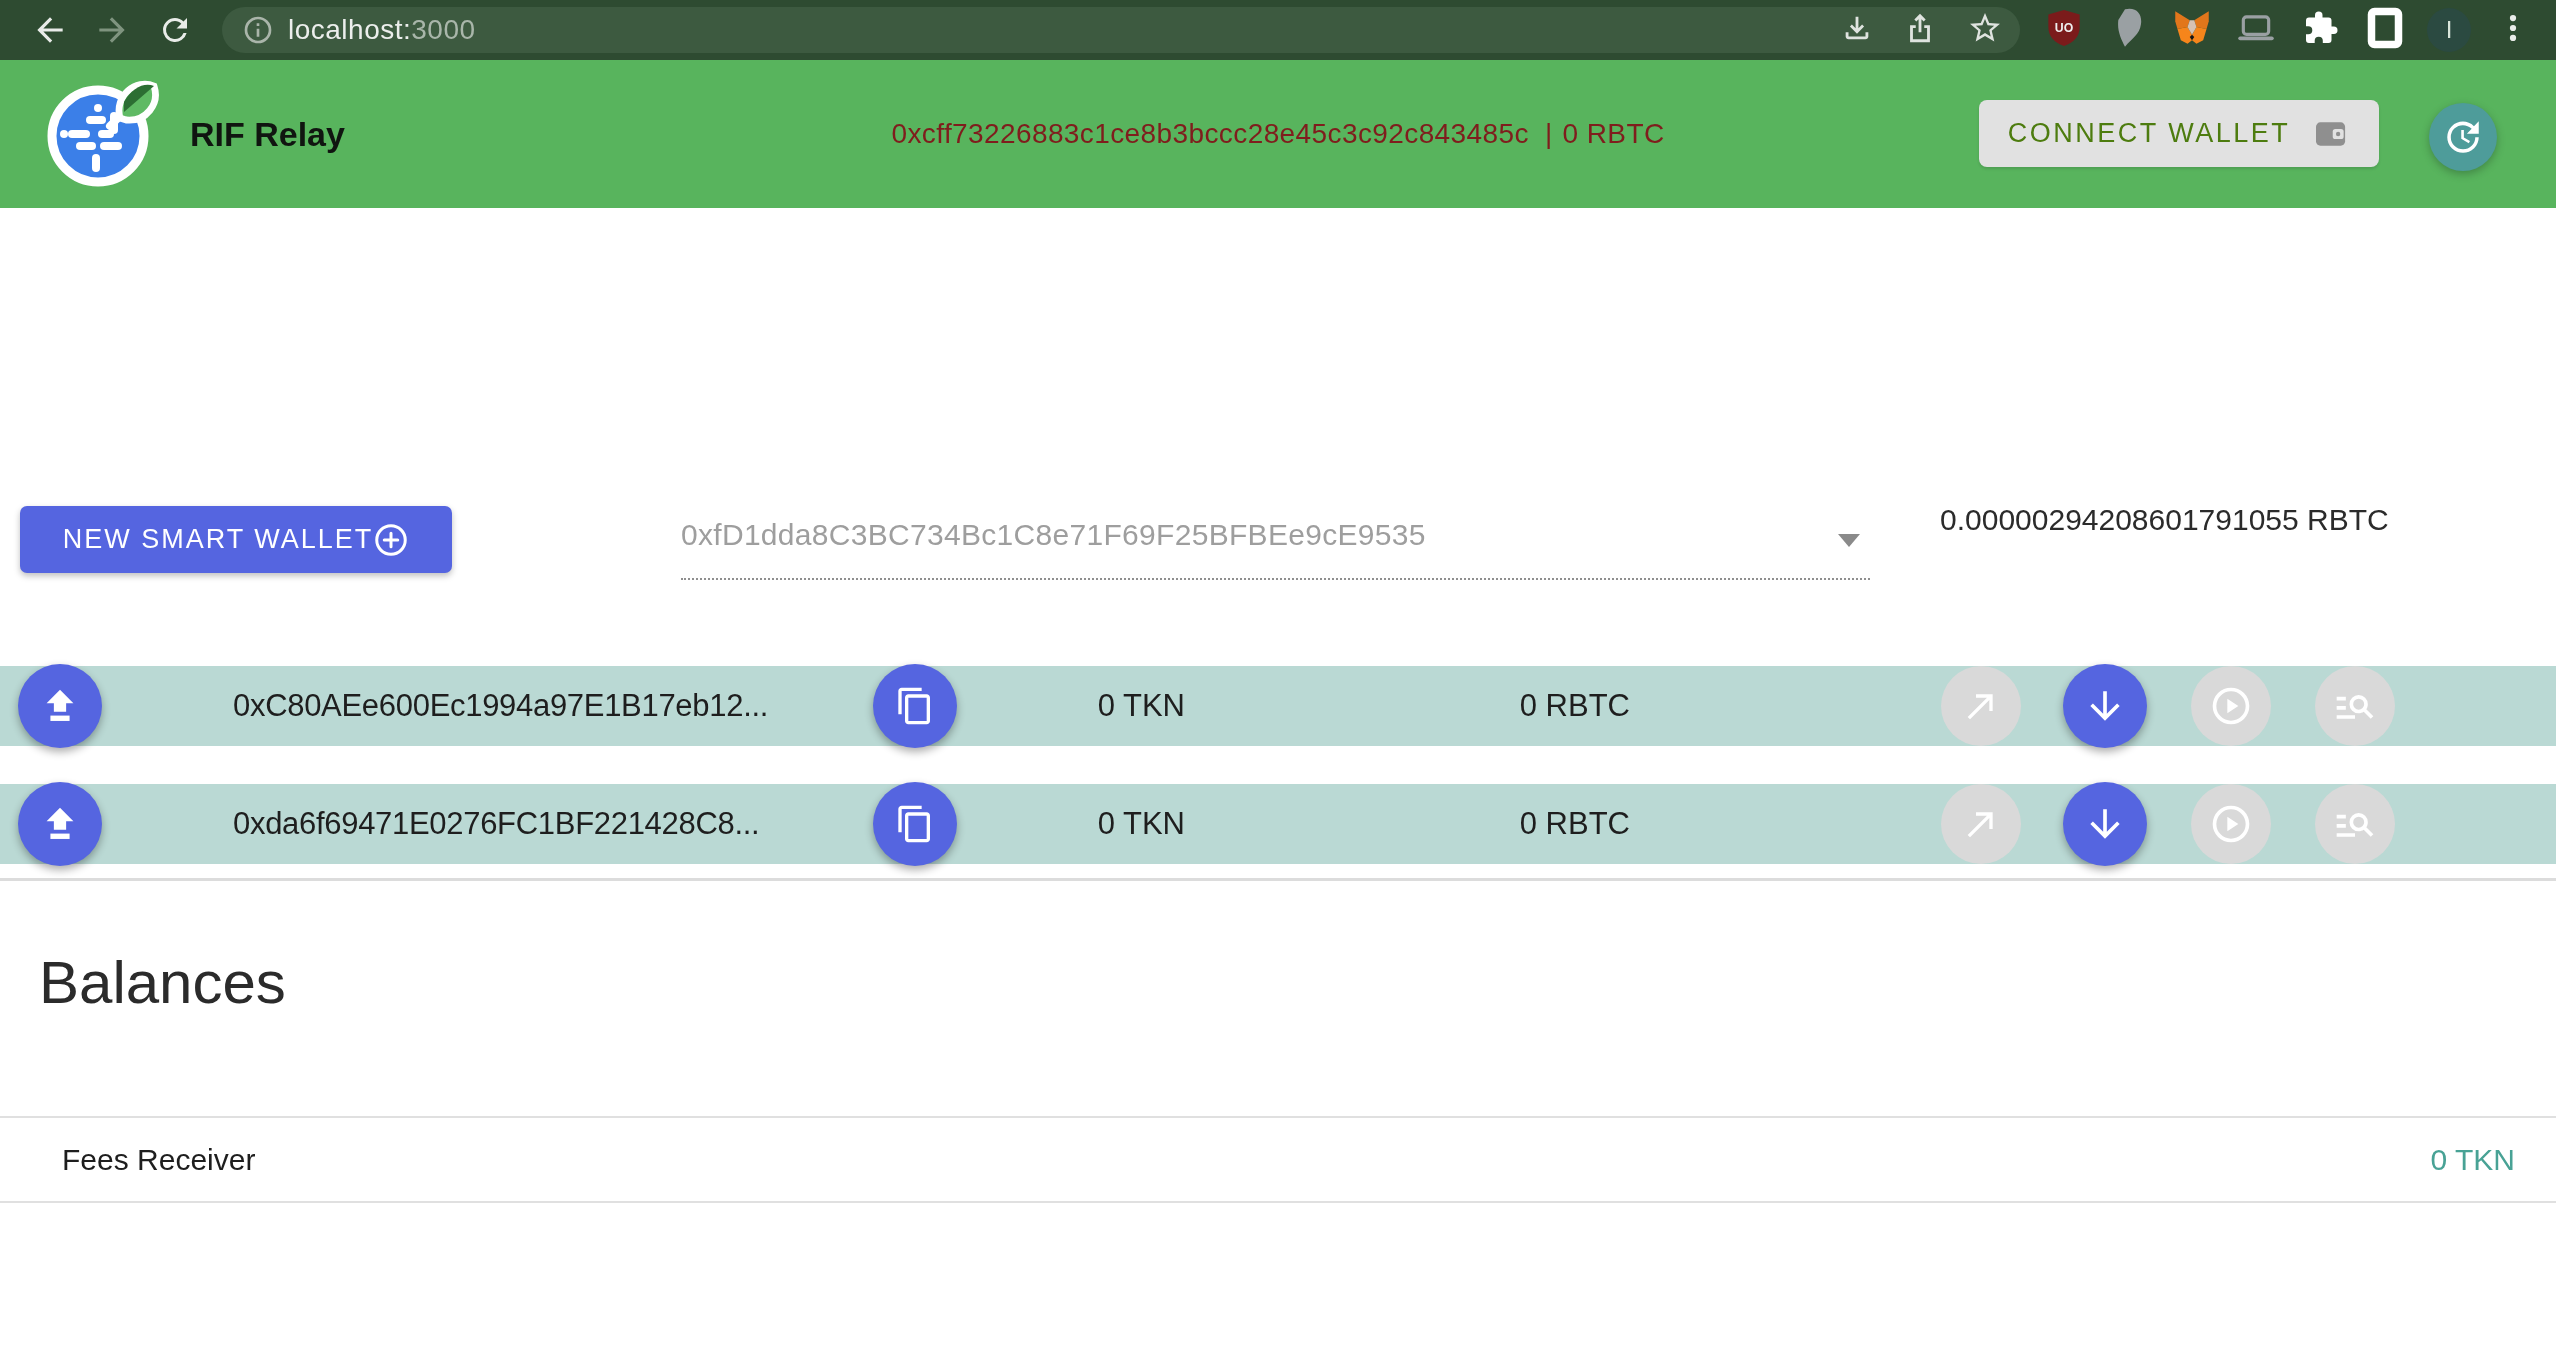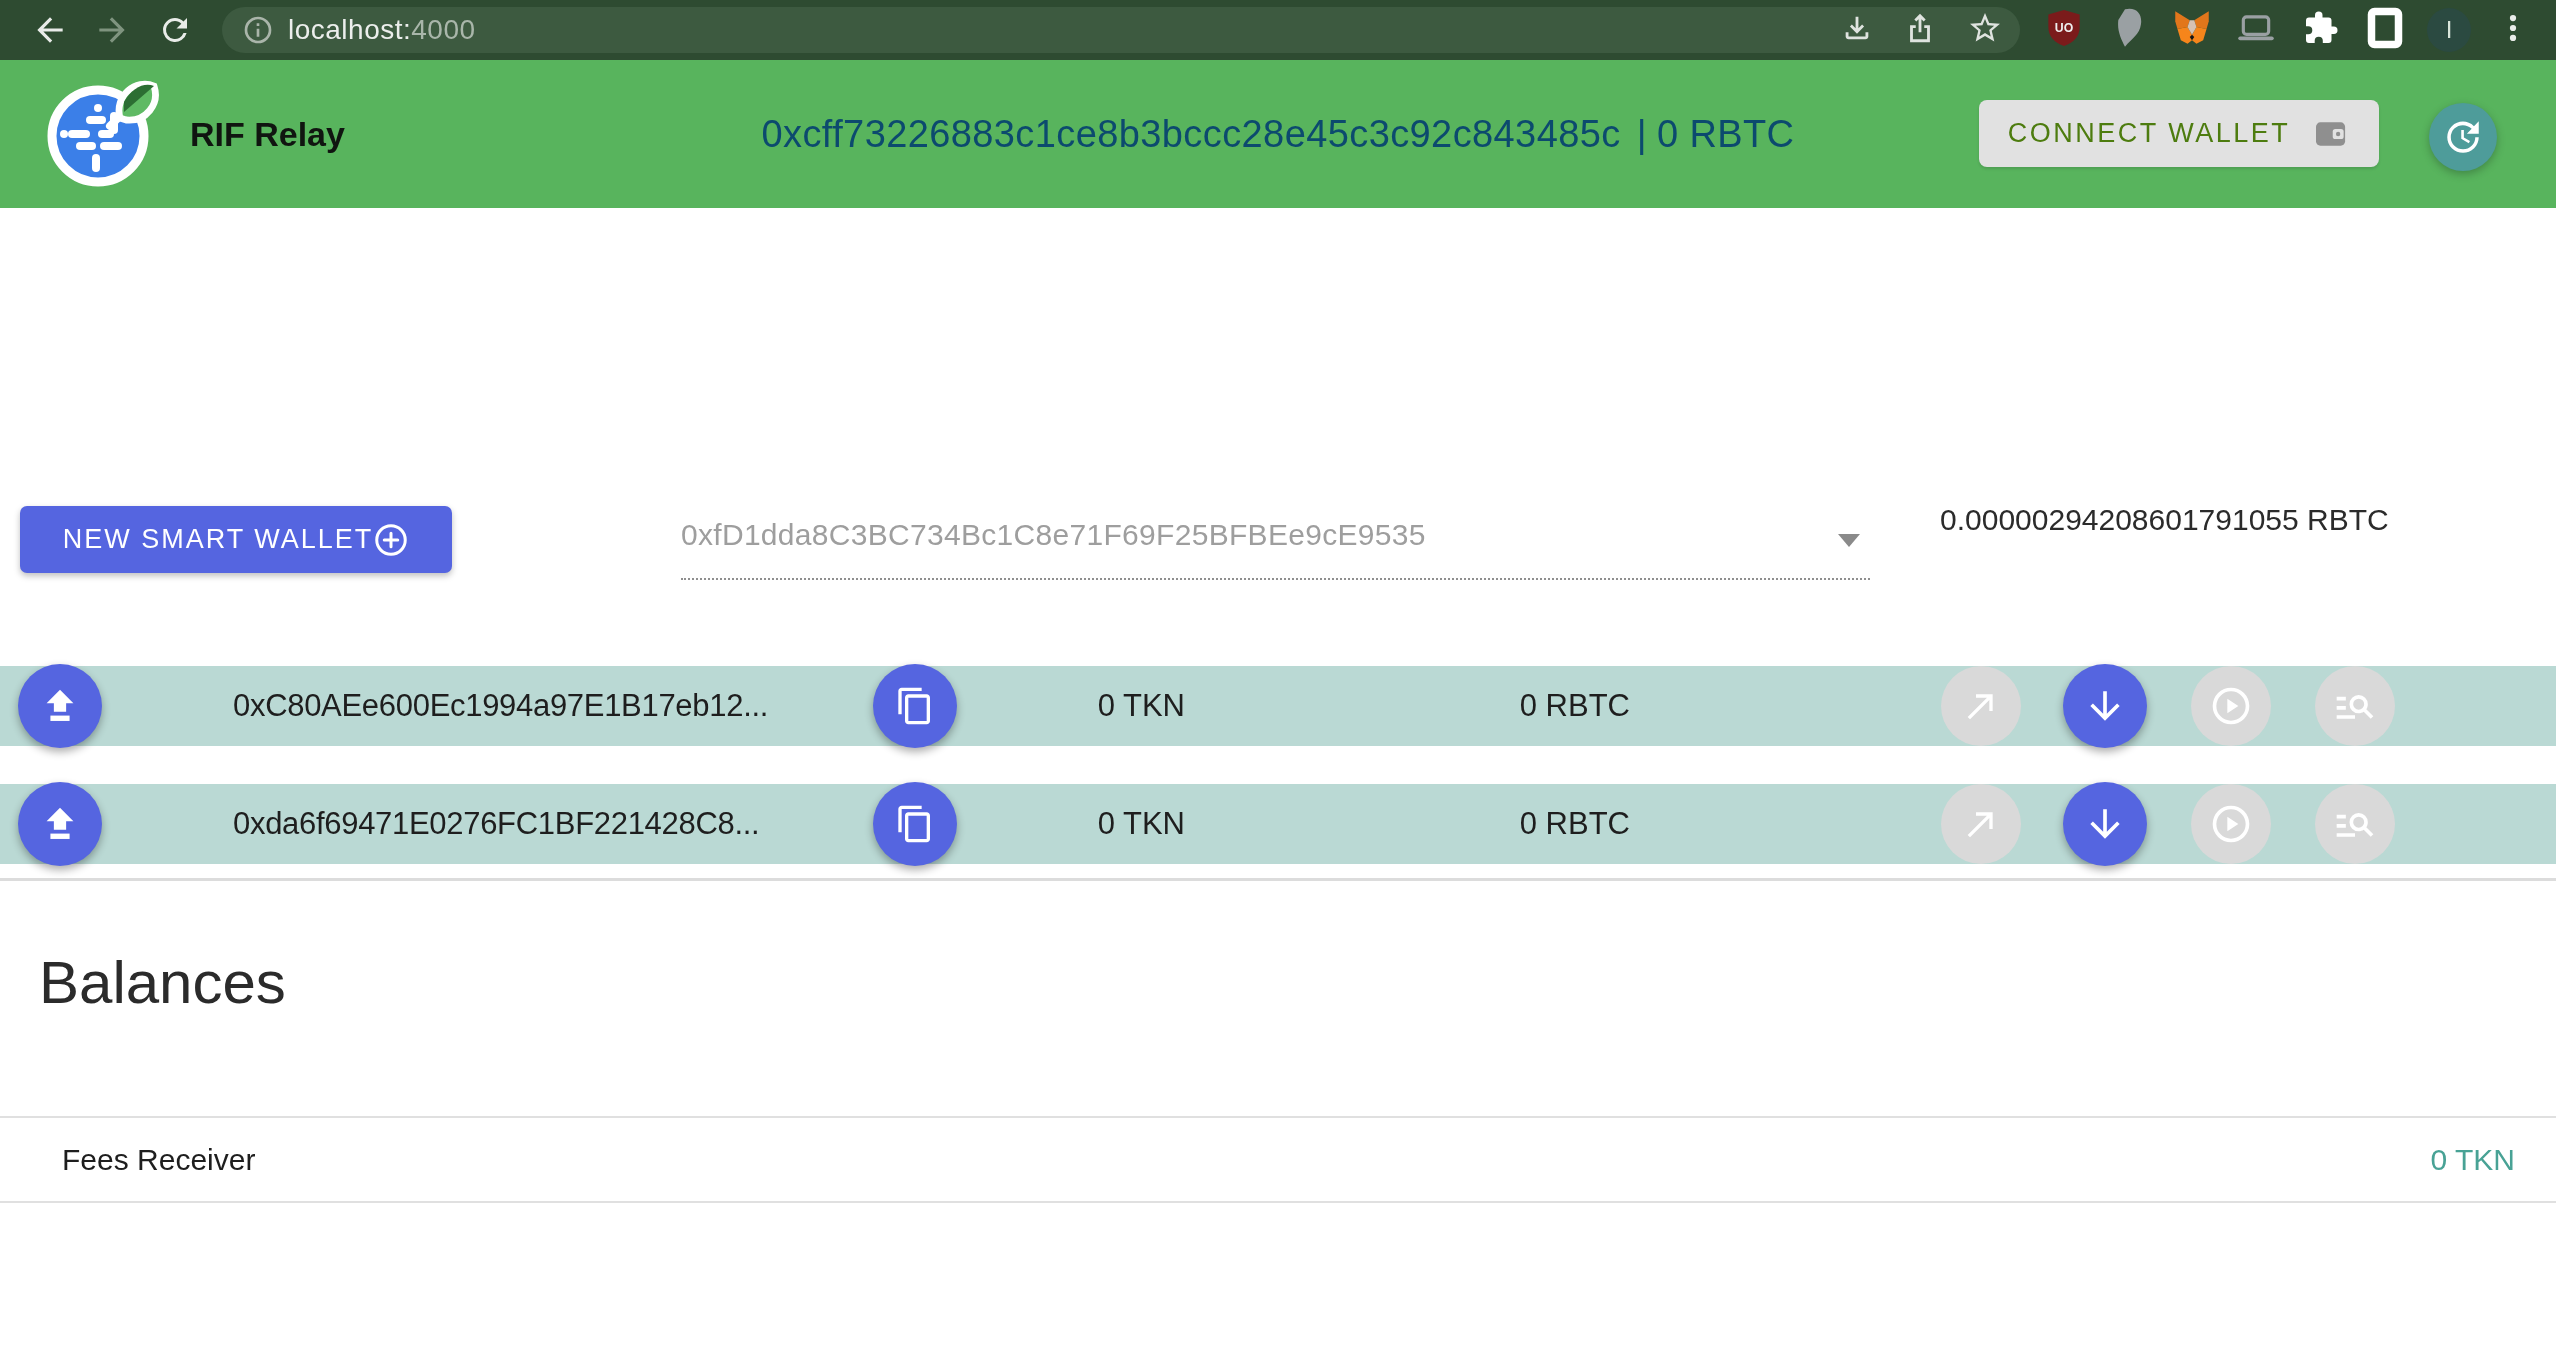--- a/index.html
+++ b/index.html
@@ -17,21 +17,21 @@
   .ext-ico { position:absolute; top:50%; transform:translate(-50%,-50%); }
   .avatar-chip { width:44px; height:44px; border-radius:50%; background:#2b4a41;
     color:#d8e5da; font-size:24px; display:flex; align-items:center; justify-content:center; }
 
   
   .app-header { position:relative; width:2556px; height:148px; background:#58b45d; }
   .logo { position:absolute; left:44px; top:16px; }
   .app-title { position:absolute; left:190px; top:50%; transform:translateY(-50%);
     font-size:34px; font-weight:bold; color:#101510; }
   .header-account { position:absolute; left:50%; top:50%; transform:translate(-50%,-50%);
-    font-size:38px; color:#0c4a6e; white-space:nowrap; letter-spacing:.4px; }
+    font-size:28px; color:#7f1d1d; white-space:nowrap; letter-spacing:.4px; }
   .header-account .sep { margin:0 10px 0 16px; }
   .connect-btn { position:absolute; left:1979px; top:40px; width:400px; height:67px;
     background:#e1e1e1; border:none; border-radius:8px; display:flex; align-items:center;
     justify-content:center; gap:24px; cursor:default; box-shadow:0 2px 3px rgba(0,0,0,.12); }
   .connect-btn span { font-size:27px; color:#4d7c0f; letter-spacing:2.5px; }
   .refresh-fab { position:absolute; left:2429px; top:43px; width:68px; height:68px;
     border-radius:50%; background:#4e9c9a; border:none; display:flex; align-items:center;
     justify-content:center; box-shadow:0 3px 8px rgba(0,0,0,.25); cursor:pointer; }
 
   
@@ -100,21 +100,21 @@
   <div class="nav-ico" style="left:175px">
     <svg width="36" height="36" viewBox="0 0 24 24">
         <path d="M17.65 6.35A7.95 7.95 0 0 0 12 4a8 8 0 1 0 7.73 10h-2.08A6 6 0 1 1 12 6c1.66 0 3.14.69 4.22 1.78L13 11h7V4l-2.35 2.35z" fill="#e9ece9"></path>
       </svg>
   </div>
 
   <div class="url-pill">
     <svg width="32" height="32" viewBox="0 0 24 24" style="margin-left:20px">
         <path d="M11 7h2v2h-2zm0 4h2v6h-2zm1-9a10 10 0 1 0 0 20 10 10 0 0 0 0-20zm0 18a8 8 0 1 1 0-16 8 8 0 0 1 0 16z" fill="#aab5aa"></path>
       </svg>
-    <div class="url-text"><span>localhost:</span><span class="url-port">4000</span></div>
+    <div class="url-text"><span>localhost:</span><span class="url-port">3000</span></div>
 
     <div class="pill-ico" style="left:1635px">
       <svg width="34" height="34" viewBox="0 0 24 24">
           <path d="M18 15v3H6v-3H4v3c0 1.1.9 2 2 2h12c1.1 0 2-.9 2-2v-3h-2zm-1-4l-1.4-1.4L13 12.2V4h-2v8.2L8.4 9.6 7 11l5 5 5-5z" fill="#dfe3df"></path>
         </svg>
     </div>
     <div class="pill-ico" style="left:1698px">
       <svg width="34" height="34" viewBox="0 0 24 24">
           <path d="M12 2l4 4-1.4 1.4L13 5.8V15h-2V5.8L9.4 7.4 8 6l4-4zM5 10h4v2H7v8h10v-8h-2v-2h4v12H5V10z" fill="#dfe3df"></path>
         </svg>

